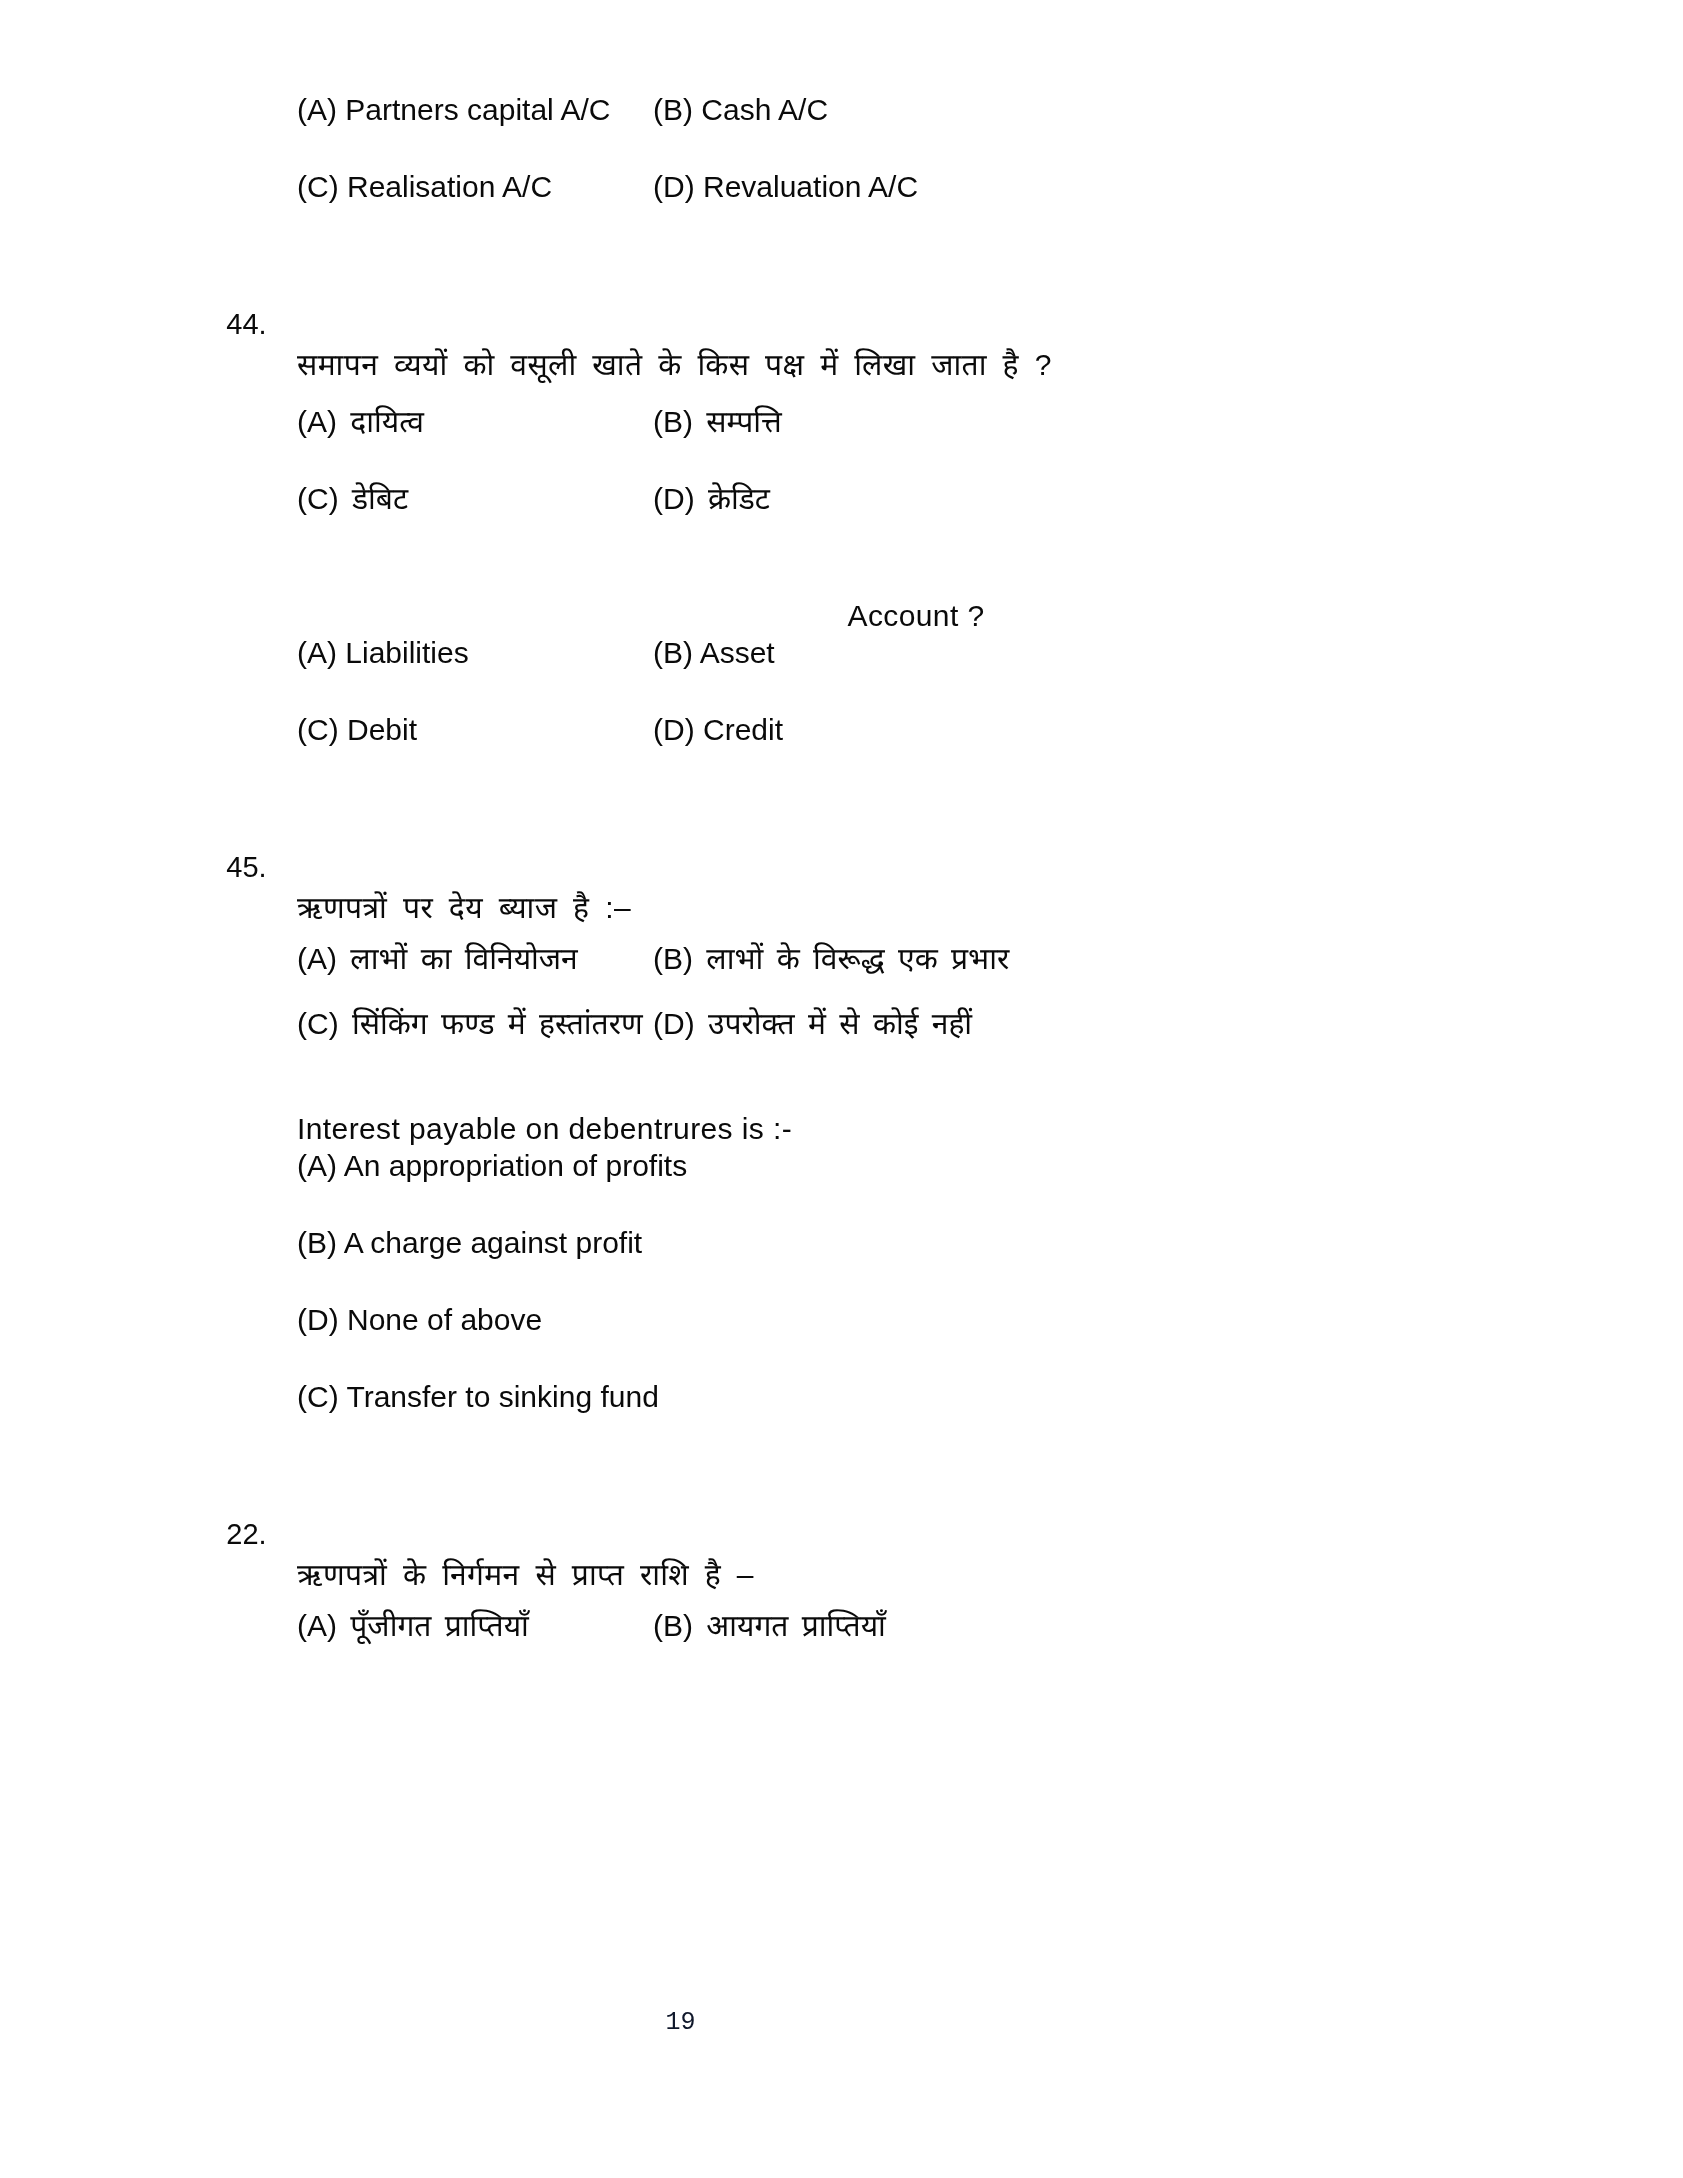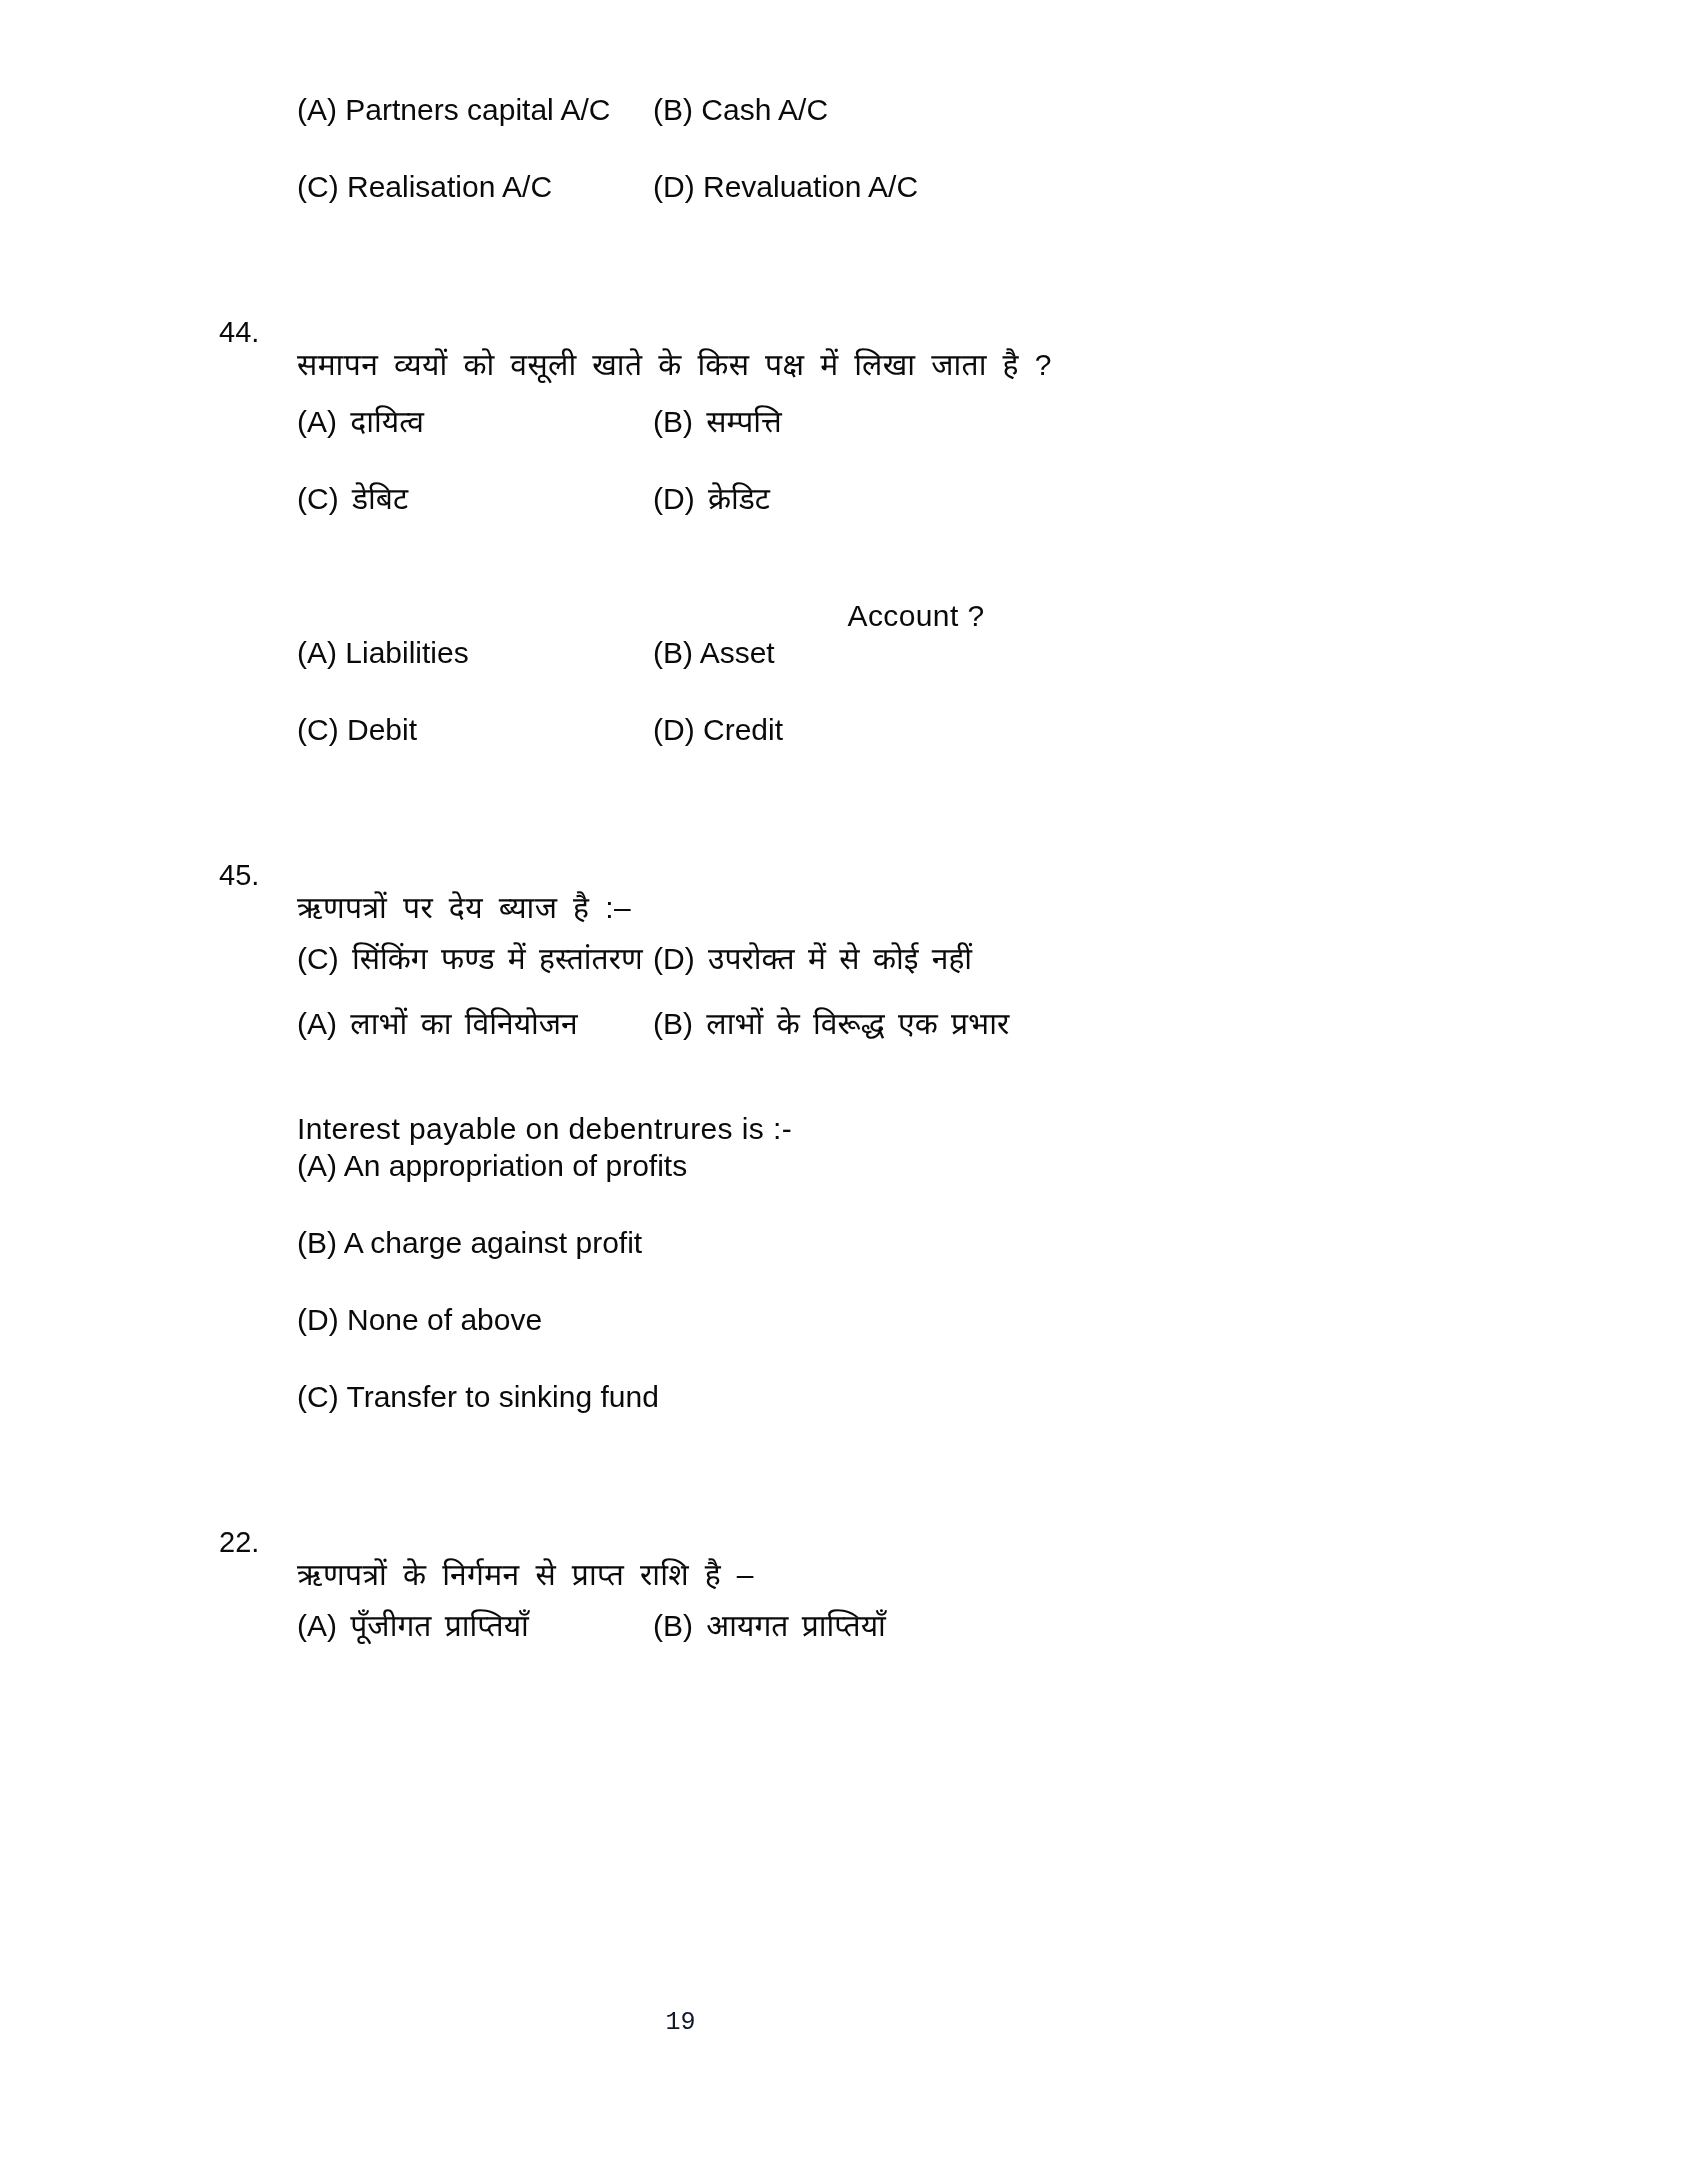--- a/index.html
+++ b/index.html
@@ -34,27 +34,26 @@
 
   
   .qblock {
     position: relative;
     width: 100%;
   }
 
   .qnum {
     position: absolute;
     left: -85px;
-    top: 8px;
+    top: 0;
     width: 69px;
-    text-align: left;
+    text-align: center;
     font-size: 29px;
     line-height: 1;
     font-family: "Liberation Sans", sans-serif;
-    margin-left: 7px;
   }
 
   .qstem {
     font-size: 30px;
     line-height: 1;
     letter-spacing: 0.4px;
     margin-top: 40px;
   }
 
   .qstem-hindi {
@@ -163,29 +162,29 @@
     <div class="qblock">
 
       <div class="row-h">
         <div class="qnum">45.</div>
         <div class="qstem qstem-hindi">ऋणपत्रों पर देय ब्याज है :–</div>
       </div>
 
       <div style="height:14px"></div>
 
       <div class="row-h" style="height:65px">
+        <div class="opt col-a opt-hindi">(A) लाभों का विनियोजन</div>
+        <div class="opt col-b opt-hindi">(B) लाभों के विरूद्ध एक प्रभार</div>
+      </div>
+
+      <div class="row-h" style="height:65px">
         <div class="opt col-a opt-hindi">(C) सिंकिंग फण्ड में हस्तांतरण</div>
         <div class="opt col-b opt-hindi">(D) उपरोक्त में से कोई नहीं</div>
       </div>
 
-      <div class="row-h" style="height:65px">
-        <div class="opt col-a opt-hindi">(A) लाभों का विनियोजन</div>
-        <div class="opt col-b opt-hindi">(B) लाभों के विरूद्ध एक प्रभार</div>
-      </div>
-
       <div class="row-h">
         <div class="qstem qstem-eng nojustify" style="width:100%;line-height:1;">Interest payable on debentrures is :-</div>
       </div>
 
       <div class="row-h">
         <div class="opt-full">(A) An appropriation of profits</div>
       </div>
 
       <div class="row-h">
         <div class="opt-full">(B) A charge against profit</div>

